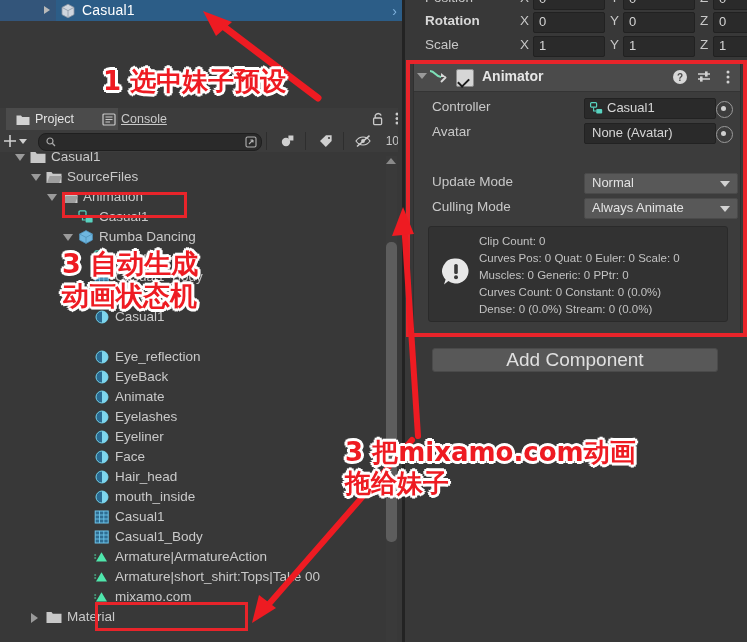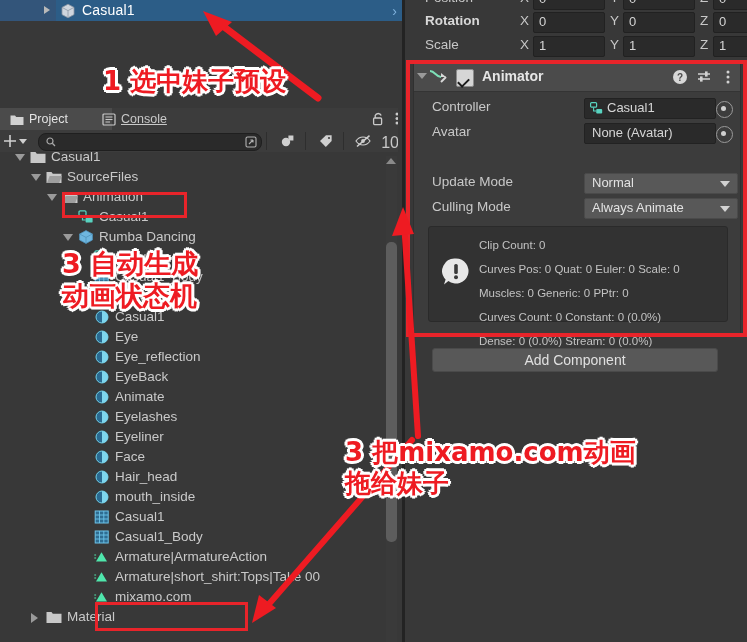--- a/index.html
+++ b/index.html
@@ -37,21 +37,21 @@
   .projtoolbar{position:absolute;left:0;top:130px;width:405px;height:22px;background:#3c3c3c;
       display:flex;align-items:center;border-bottom:1px solid #2c2c2c;}
   .tb-plus{position:relative;width:30px;height:22px;}
   .search{position:absolute;left:38px;top:3px;width:222px;height:16px;background:#2a2a2a;
       border:1px solid #1f1f1f;border-radius:8px;}
   .search .mag{position:absolute;left:7px;top:3px;}
   .searchinput{position:absolute;left:22px;top:1px;width:170px;border:0;background:transparent;
       color:#b9b9b9;font-size:11px;outline:none;font-family:inherit;}
   .tb-icon{position:absolute;top:3px;width:16px;height:16px;}
   .tb-sep{position:absolute;top:2px;width:1px;height:18px;background:#2e2e2e;}
-  .tb-count{position:absolute;right:6px;top:4px;font-size:16px;color:#c8c8c8;}
+  .tb-count{position:absolute;right:6px;top:4px;font-size:12px;color:#c8c8c8;}
 
   
   .tree{position:absolute;left:0;top:152px;width:405px;height:490px;background:#383838;overflow:hidden;}
   .trow{position:absolute;left:0;height:20px;width:390px;display:flex;align-items:center;}
   .trow .tw{position:absolute;top:2px;}
   .tlabel{position:absolute;font-size:13.5px;color:#c9c9c9;white-space:nowrap;top:1px;}
   .fold{position:absolute;top:7px;width:0;height:0;}
   .fold.open{border-left:5px solid #9a9a9a;border-right:5px solid transparent;
              border-top:8px solid #9a9a9a;border-left-color:transparent;width:0;height:0;
              border-top-width:7px;border-left-width:5px;border-right-width:5px;top:6px;}
@@ -102,25 +102,25 @@
       border:1px solid #1f1f1f;border-radius:2px;}
   .dropdown{position:absolute;left:170px;top:3px;width:152px;height:19px;background:#585858;
       border:1px solid #4a4a4a;border-radius:2px;}
   .dropdown .txt{position:absolute;left:7px;top:1px;font-size:13px;color:#e2e2e2;}
   .dropdown .arr{position:absolute;right:7px;top:7px;width:0;height:0;
       border-left:5px solid transparent;border-right:5px solid transparent;border-top:6px solid #d2d2d2;}
 
   .infobox{position:absolute;left:14px;top:163px;width:298px;height:94px;background:#323232;
       border:1px solid #2a2a2a;border-radius:3px;}
   .infoicon{position:absolute;left:12px;top:30px;width:30px;height:30px;}
-  .infotext{position:absolute;left:50px;top:6px;font-size:11.5px;line-height:24px;color:#c2c2c2;
+  .infotext{position:absolute;left:50px;top:6px;font-size:11.5px;line-height:17px;color:#c2c2c2;
       white-space:pre;}
 
   .addcomp{position:absolute;left:27px;top:348px;width:286px;height:24px;background:#585858;
-      border:1px solid #4a4a4a;border-radius:3px;color:#e0e0e0;font-size:14px;
+      border:1px solid #4a4a4a;border-radius:3px;color:#e0e0e0;font-size:19px;
       display:flex;align-items:center;justify-content:center;font-family:inherit;}
 
   
   .anno{position:absolute;color:#ee1b22;font-weight:bold;white-space:pre;line-height:1.18;
     font-family:"DejaVu Sans","Liberation Sans",sans-serif;
     text-shadow:
       -2px -2px 0 #fff, 2px -2px 0 #fff, -2px 2px 0 #fff, 2px 2px 0 #fff,
       -2px 0 0 #fff, 2px 0 0 #fff, 0 -2px 0 #fff, 0 2px 0 #fff,
       -3px 0 0 #fff, 3px 0 0 #fff, 0 -3px 0 #fff, 0 3px 0 #fff;}
   .arrowsvg{position:absolute;left:0;top:0;width:747px;height:642px;pointer-events:none;}
@@ -141,21 +141,21 @@
           <path d="M2 4.4 8 7.6l6-3.2" fill="none" stroke="#8d98a5" stroke-width="0.8"></path>
           <path d="M8 7.6v7.2" fill="none" stroke="#8d98a5" stroke-width="0.8"></path>
         </svg>
         <div class="hier-label">Casual1</div>
         <div class="hier-chev">›</div>
       </div>
       <div class="hier-under"></div>
     </div>
 
     <div class="projtabs">
-      <div class="ptab active" style="left:0;width:92px;">
+      <div class="ptab active" style="left:6px;width:92px;">
         <span class="ic">
           <svg viewBox="0 0 14 13" width="14" height="13">
               <path d="M0.5 2.5h4.5l1.2 1.5h7.3v8H0.5z" fill="#d2d2d2"></path>
             </svg>
         </span>
         <span>Project</span>
       </div>
       <div class="ptab" style="left:92px;width:95px;text-decoration:underline;">
         <span class="ic">
           <svg viewBox="0 0 14 13" width="14" height="13">
@@ -277,27 +277,20 @@
             </svg></span>
           <span class="tlabel" style="left: 115px;">Body</span>
         </div>
         <div class="trow" style="top: 156px;">
           <span class="tw" style="left: 94px;"><svg viewBox="0 0 16 14" width="16" height="14">
               <circle cx="8" cy="7" r="6" fill="#2a6a91" stroke="#6fd0e8" stroke-width="1"></circle>
               <path d="M8 1a6 6 0 0 1 0 12z" fill="#7ed6ee"></path>
             </svg></span>
           <span class="tlabel" style="left: 115px;">Casual1</span>
         </div>
-        <div class="trow" style="top: 176px;">
-          <span class="tw" style="left: 94px;"><svg viewBox="0 0 16 14" width="16" height="14">
-              <circle cx="8" cy="7" r="6" fill="#2a6a91" stroke="#6fd0e8" stroke-width="1"></circle>
-              <path d="M8 1a6 6 0 0 1 0 12z" fill="#7ed6ee"></path>
-            </svg></span>
-          <span class="tlabel" style="left: 115px;">Eye</span>
-        </div>
         <div class="trow" style="top: 196px;">
           <span class="tw" style="left: 94px;"><svg viewBox="0 0 16 14" width="16" height="14">
               <circle cx="8" cy="7" r="6" fill="#2a6a91" stroke="#6fd0e8" stroke-width="1"></circle>
               <path d="M8 1a6 6 0 0 1 0 12z" fill="#7ed6ee"></path>
             </svg></span>
           <span class="tlabel" style="left: 115px;">Eye_reflection</span>
         </div>
         <div class="trow" style="top: 216px;">
           <span class="tw" style="left: 94px;"><svg viewBox="0 0 16 14" width="16" height="14">
               <circle cx="8" cy="7" r="6" fill="#2a6a91" stroke="#6fd0e8" stroke-width="1"></circle>

